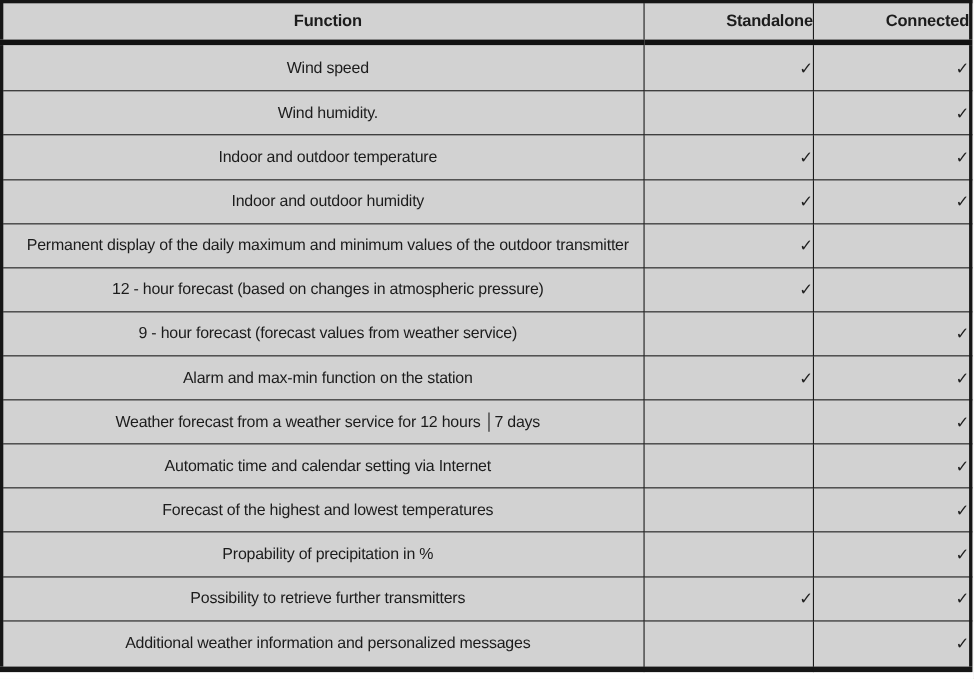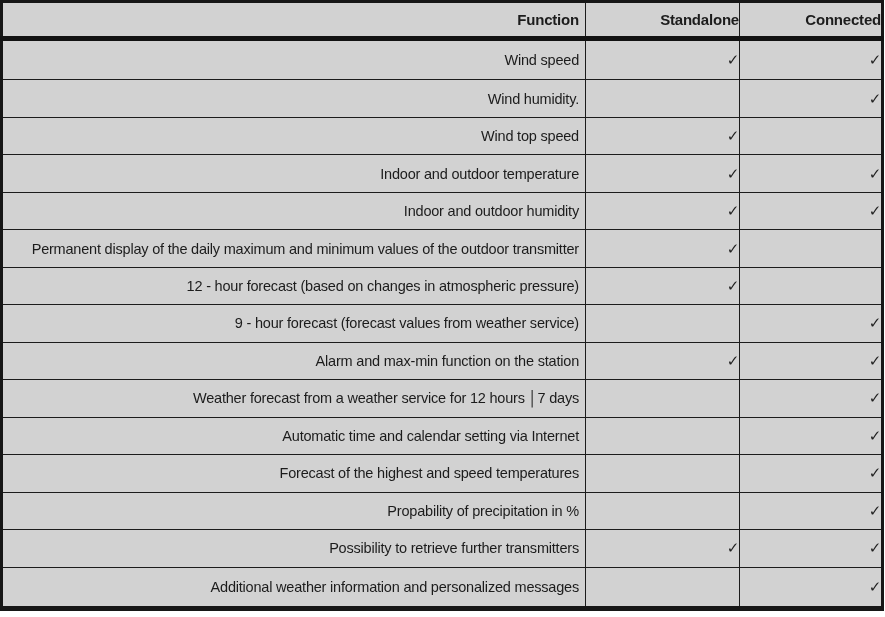--- a/index.html
+++ b/index.html
@@ -38,21 +38,21 @@
     vertical-align: middle;
     overflow: hidden;
     white-space: nowrap;
   }
   .cmp thead th {
     height: 33px;
     border-bottom: 5px solid #121212;
     font-weight: bold;
     font-size: 15px;
   }
-  .cmp th.fn, .cmp td.fn { text-align: right; }
+  .cmp th.fn, .cmp td.fn { text-align: center; }
   .cmp th.ck, .cmp td.ck { text-align: right; padding: 0; }
   .cmp td.ck span {
     font-size: 15px;
     color: #1f1f1f;
   }
 </style>
 </head>
 <body>
 
 <div class="page">
@@ -72,25 +72,20 @@
     <tbody>
       <tr>
         <td class="fn">Wind speed</td>
         <td class="ck"><span>✓</span></td>
         <td class="ck"><span>✓</span></td>
       </tr>
       <tr>
         <td class="fn">Wind humidity.</td>
         <td class="ck"><span></span></td>
         <td class="ck"><span>✓</span></td>
-      </tr>
-      <tr>
-        <td class="fn">Wind top speed</td>
-        <td class="ck"><span>✓</span></td>
-        <td class="ck"><span></span></td>
       </tr>
       <tr>
         <td class="fn">Indoor and outdoor temperature</td>
         <td class="ck"><span>✓</span></td>
         <td class="ck"><span>✓</span></td>
       </tr>
       <tr>
         <td class="fn">Indoor and outdoor humidity</td>
         <td class="ck"><span>✓</span></td>
         <td class="ck"><span>✓</span></td>
@@ -119,21 +114,21 @@
         <td class="fn">Weather forecast from a weather service for 12 hours │7 days</td>
         <td class="ck"><span></span></td>
         <td class="ck"><span>✓</span></td>
       </tr>
       <tr>
         <td class="fn">Automatic time and calendar setting via Internet</td>
         <td class="ck"><span></span></td>
         <td class="ck"><span>✓</span></td>
       </tr>
       <tr>
-        <td class="fn">Forecast of the highest and speed temperatures</td>
+        <td class="fn">Forecast of the highest and lowest temperatures</td>
         <td class="ck"><span></span></td>
         <td class="ck"><span>✓</span></td>
       </tr>
       <tr>
         <td class="fn">Propability of precipitation in %</td>
         <td class="ck"><span></span></td>
         <td class="ck"><span>✓</span></td>
       </tr>
       <tr>
         <td class="fn">Possibility to retrieve further transmitters</td>

